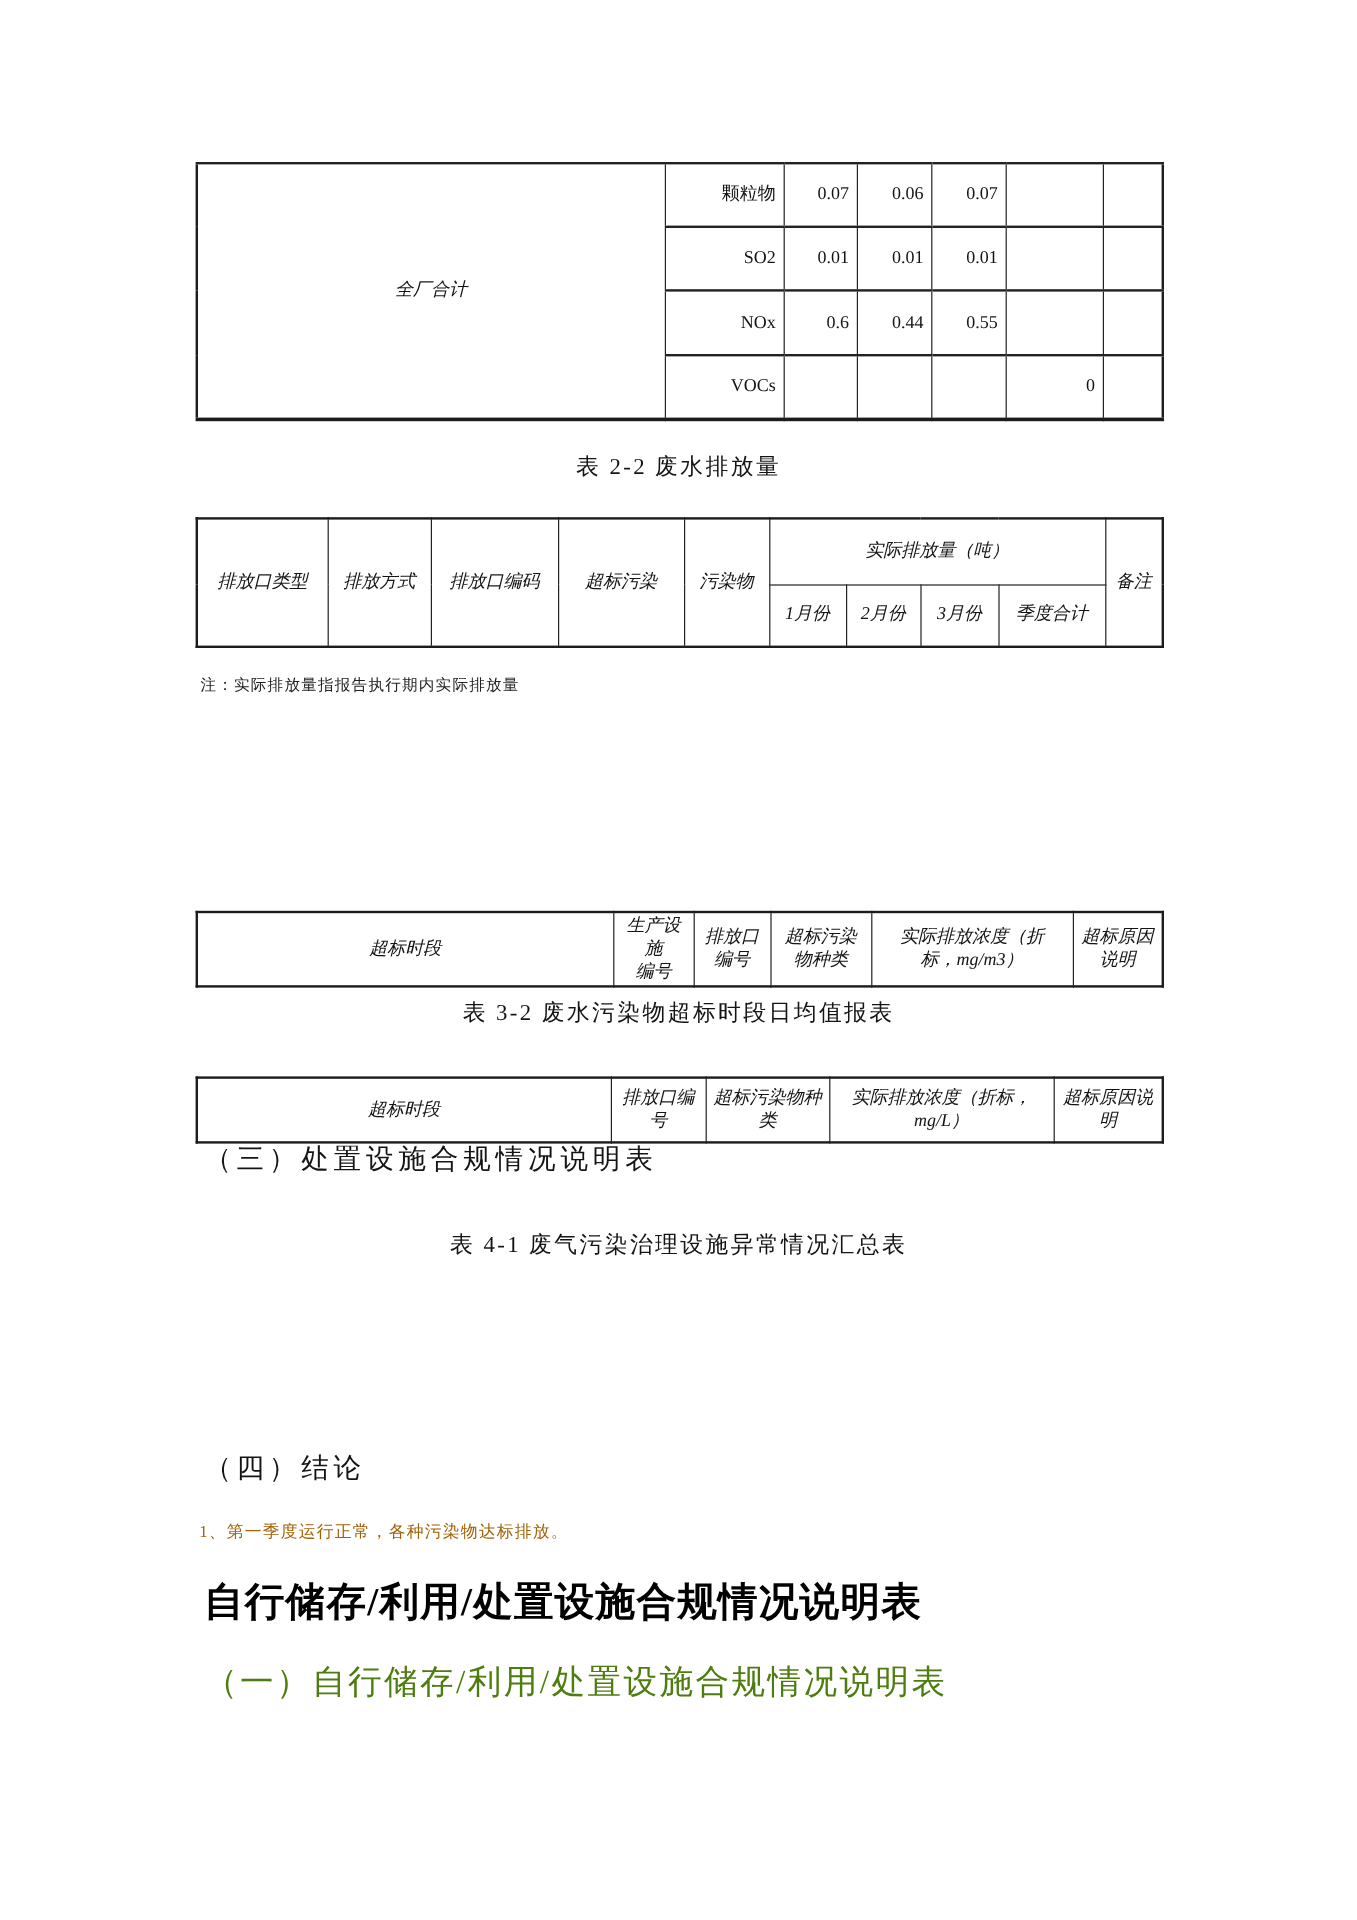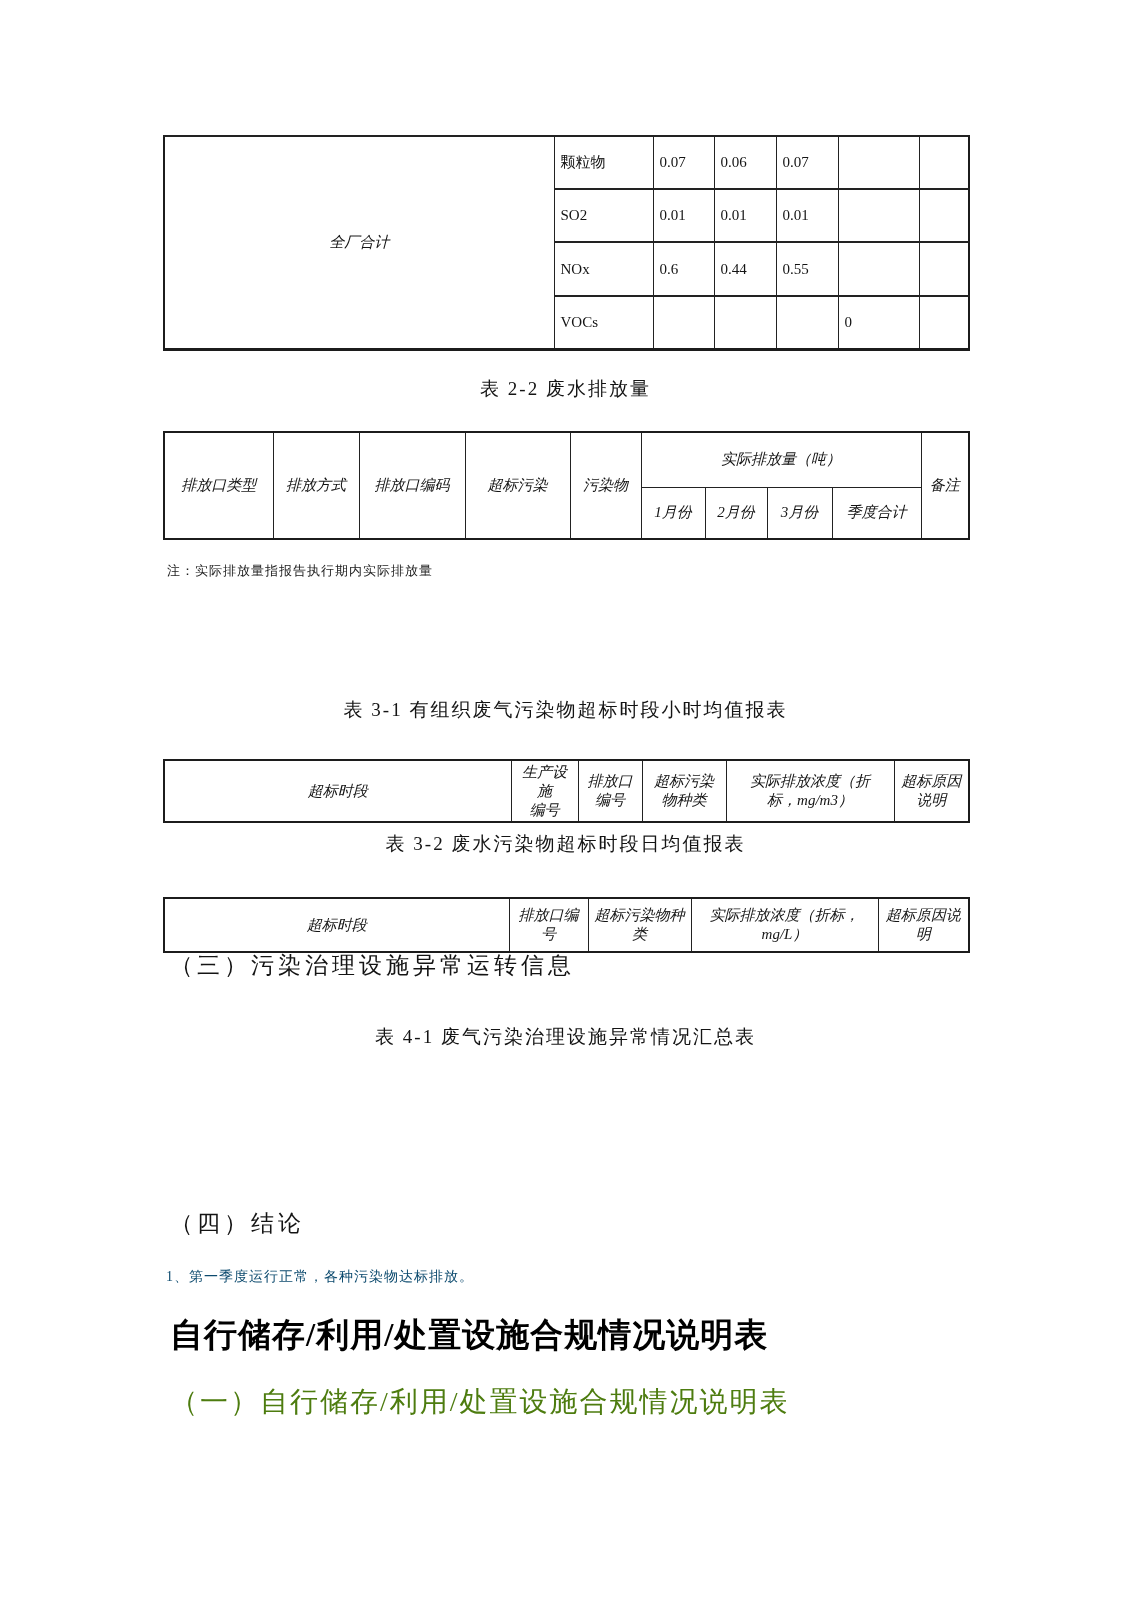--- a/index.html
+++ b/index.html
@@ -22,21 +22,21 @@
     font-size:15px;
     line-height:1.25;
     padding:2px 6px;
     vertical-align:middle;
     overflow:hidden;
     color:#141414;
   }
   table.t21 td { border-width:2px 1px; }
   table.t21 { border-bottom-width:3px; }
   td.c { text-align:center;font-style:italic; }
-  td.l { text-align:left; padding-left:10px; }
+  td.l { text-align:right; padding-left:10px; }
   td.pre { white-space:pre-line; }
   .tbl-title {
     position:absolute;
     left:163px; width:805px;
     text-align:center;
     font-size:19px;
     letter-spacing:2px;
     color:#141414;
   }
   .section-heading {
@@ -51,21 +51,21 @@
     left:167px;
     font-size:13px;
     letter-spacing:1px;
     color:#222;
   }
   .body-text {
     position:absolute;
     left:166px;
     font-size:14px;
     letter-spacing:1px;
-    color:#0c4a6e;
+    color:#a16207;
   }
   .big-heading {
     position:absolute;
     left:170px;
     font-size:33px;
     font-weight:bold;
     letter-spacing:1px;
     color:#000;
   }
   .sub-heading {
@@ -158,21 +158,20 @@
       <td class="c">2月份</td>
       <td class="c">3月份</td>
       <td class="c">季度合计</td>
     </tr>
   </tbody>
     </table>
 
   <div class="note-text" style="top:562px;">注：实际排放量指报告执行期内实际排放量</div>
 
 
-  <div class="tbl-title" style="top:697px;">表 3-1 有组织废气污染物超标时段小时均值报表</div>
 
   <table class="doc-table" style="left:163px; top:759px; width:805px; height:56px;">
     <colgroup>
       <col style="width:347px">
         <col style="width:67px">
         <col style="width:64px">
       <col style="width:84px">
         <col style="width:168px">
         <col style="width:75px">
     </colgroup>
@@ -211,21 +210,21 @@
       <td class="c pre">超标污染物种
 类</td>
       <td class="c pre">实际排放浓度（折标，
 mg/L）</td>
       <td class="c pre">超标原因说
 明</td>
     </tr>
   </tbody>
     </table>
 
-  <div class="section-heading" style="top:950px;">（三）污染治理设施异常运转信息</div>
+  <div class="section-heading" style="top:950px;">（三）处置设施合规情况说明表</div>
 
   <div class="tbl-title" style="top:1024px;">表 4-1 废气污染治理设施异常情况汇总表</div>
 
 
   <div class="section-heading" style="top:1208px;">（四）结论</div>
 
   <div class="body-text" style="top:1268px;">1、第一季度运行正常，各种污染物达标排放。</div>
 
   <div class="big-heading" style="top:1313px;">自行储存/利用/处置设施合规情况说明表</div>
 

